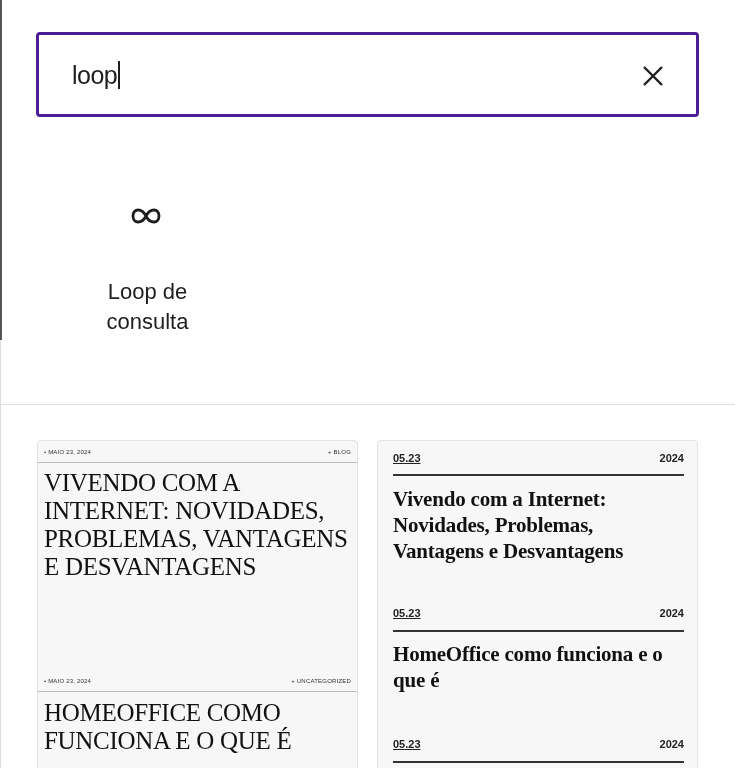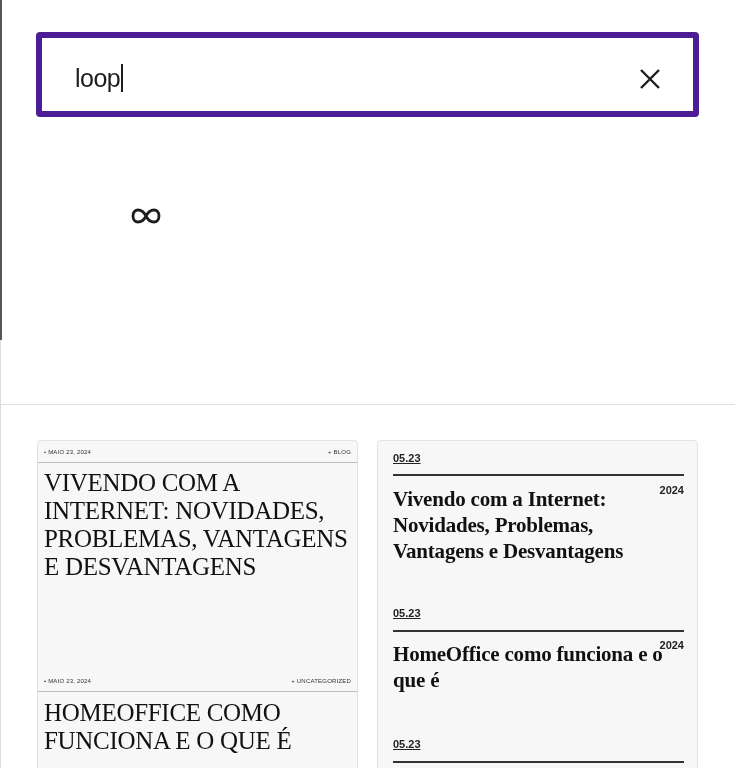--- a/index.html
+++ b/index.html
@@ -3,21 +3,21 @@
 <meta charset="utf-8">
 <style>
   * { box-sizing: border-box; margin: 0; padding: 0; }
   html, body { width: 735px; height: 768px; overflow: hidden; background: #fff; }
   body { position: relative; font-family: "Liberation Sans", sans-serif; color: #1e1e1e; }
   .left-edge { position: absolute; left: 0; top: 0; width: 2px; height: 340px; background: #555; }
   .left-edge2 { position: absolute; left: 0; top: 340px; width: 1px; height: 428px; background: #ddd; }
 
   .search-box {
     position: absolute; left: 36px; top: 32px; width: 663px; height: 85px;
-    border: 6px solid #4c1d95; border-radius: 4px; background: #fff;
+    border: 3px solid #4c1d95; border-radius: 4px; background: #fff;
   }
   .search-value { position: absolute; left: 33px; top: 26px; font-size: 25px; letter-spacing: -0.5px; }
   .caret { display: inline-block; width: 2px; height: 28px; background: #1e1e1e; vertical-align: -5px; margin-left: 1px; }
   .clear-btn {
     position: absolute; right: 26px; top: 24px; width: 34px; height: 34px;
     display: flex; align-items: center; justify-content: center; cursor: pointer;
   }
 
   .block-item {
     position: absolute; left: 70px; top: 180px; width: 155px; height: 170px;
@@ -46,21 +46,21 @@
   .pa-meta .l { position: absolute; left: 6px; top: 8px; }
   .pa-meta .r { position: absolute; right: 6px; top: 8px; }
   .pa-title {
     position: absolute; left: 6px; width: 310px;
     font-family: "Liberation Serif", serif; font-size: 25px; line-height: 28px;
     color: #111; text-transform: uppercase; letter-spacing: -0.3px;
   }
 
   .pb-meta { position: absolute; left: 15px; width: 291px; height: 20px; font-size: 11px; font-weight: bold; color: #222; }
   .pb-meta .l { position: absolute; left: 0; top: 0; text-decoration: underline; }
-  .pb-meta .r { position: absolute; right: 0; top: 0; margin-top: 32px; }
+  .pb-meta .r { position: absolute; right: 0; top: 0; }
   .pb-rule { position: absolute; left: 15px; width: 291px; height: 2px; background: #333; }
   .pb-title {
     position: absolute; left: 15px; width: 291px;
     font-family: "Liberation Serif", serif; font-weight: bold; font-size: 21px; line-height: 26px; color: #111;
     letter-spacing: -0.2px;
   }
 </style>
 </head>
 <body>
 
@@ -73,20 +73,21 @@
     <svg width="22" height="22" viewBox="0 0 22 22">
       <path d="M2 2 L20 20 M20 2 L2 20" stroke="#1e1e1e" stroke-width="2.4" fill="none"></path>
     </svg>
   </div>
 </div>
 
 <div class="block-item">
   <svg class="block-icon" viewBox="0 0 36 28">
     <path d="M18 14 C14 6, 5 6, 5 14 C5 22, 14 22, 18 14 C22 6, 31 6, 31 14 C31 22, 22 22, 18 14" stroke="#1e1e1e" stroke-width="2.8" fill="none" stroke-linecap="round"></path>
   </svg>
+  <div class="block-label">Loop de consulta</div>
 </div>
 
 <div class="divider"></div>
 
 <div class="pattern pattern-a">
   <div class="pa-meta" style="top:0;">
     <span class="l">• MAIO 23, 2024</span>
     <span class="r">+ BLOG</span>
   </div>
   <div class="pa-title" style="top:28px;">Vivendo com a Internet: Novidades, Problemas, Vantagens e Desvantagens</div>

